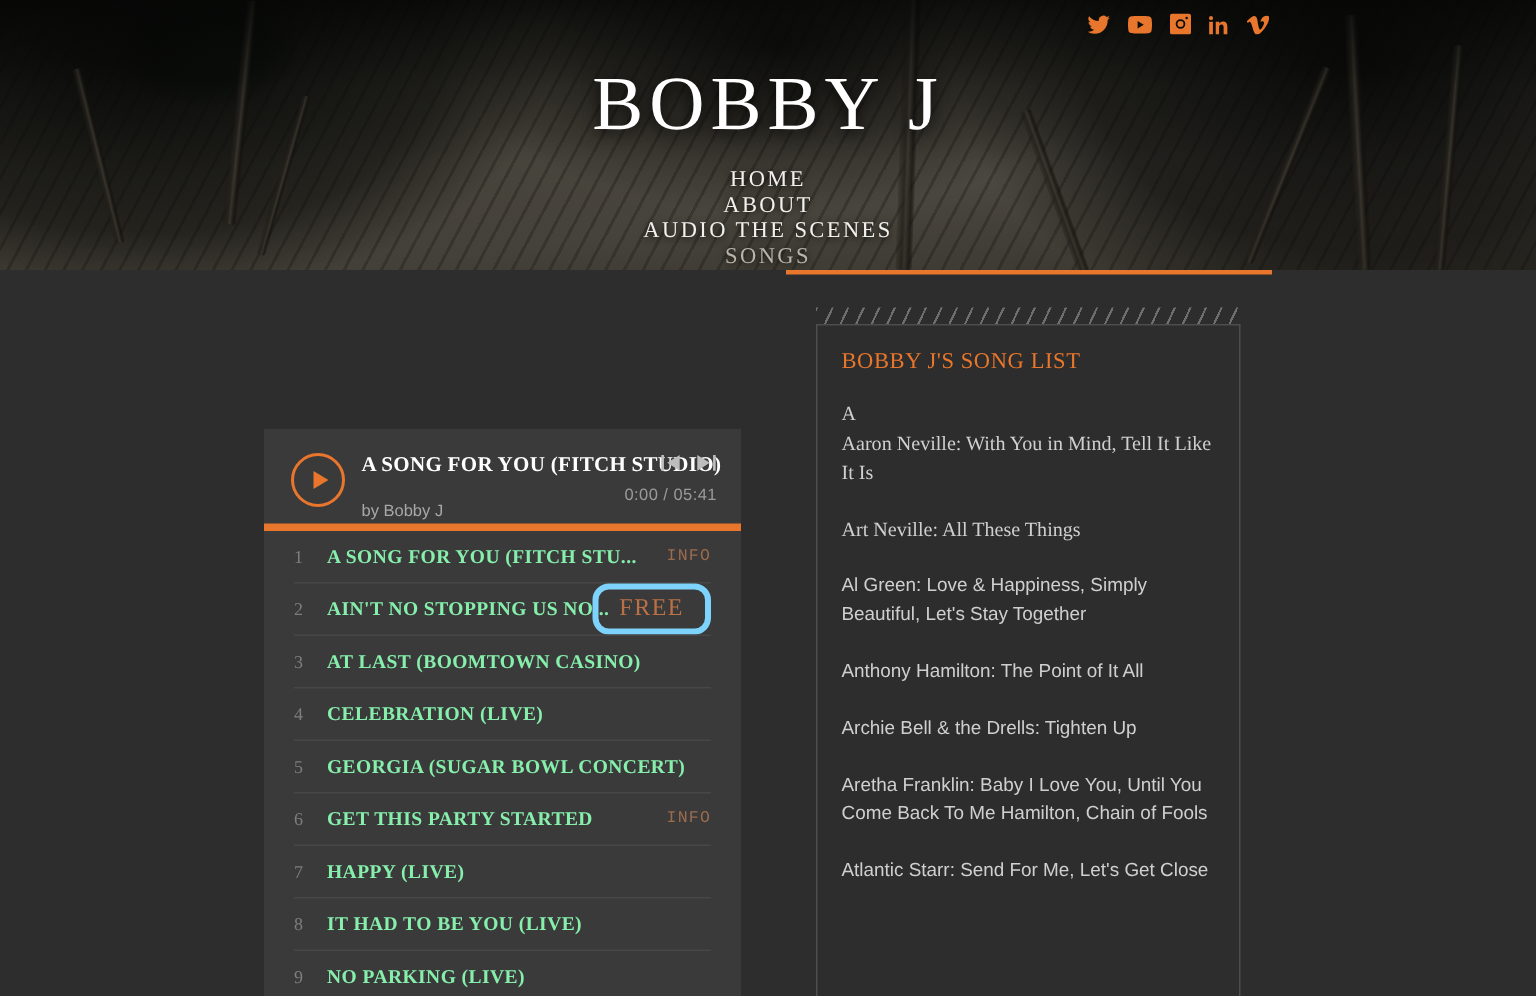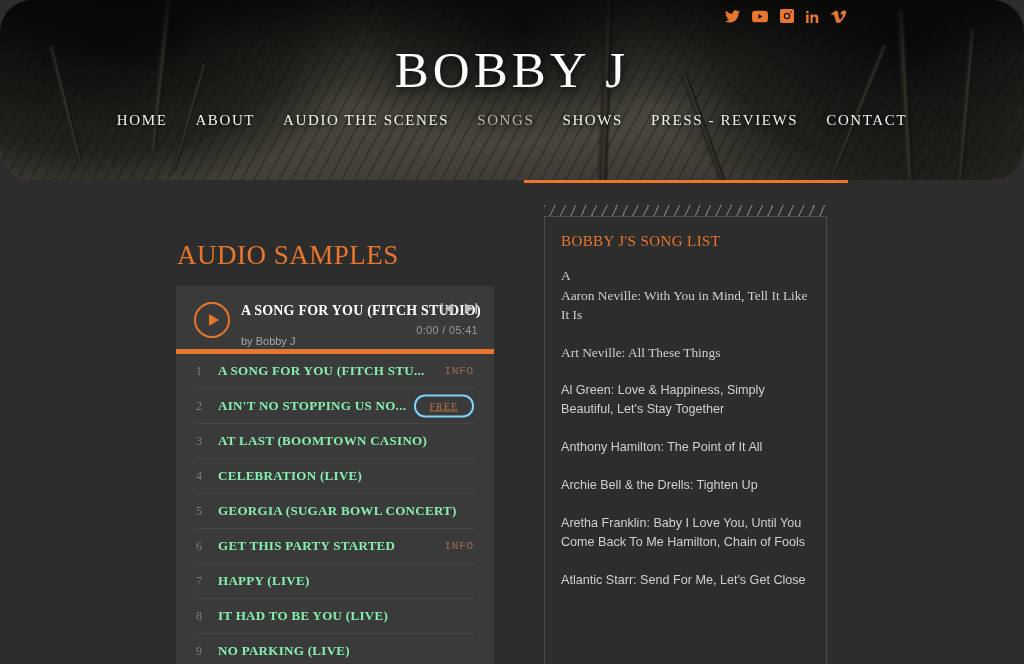--- a/index.html
+++ b/index.html
@@ -12,21 +12,20 @@
     font-family: "Liberation Sans", sans-serif;
     -webkit-font-smoothing: antialiased;
   }
 
   
   .hero {
     position: relative;
     width: 1024px; height: 180px;
     overflow: hidden;
     background: #a21caf;
-    border-radius: 32px;
   }
   .hero-photo {
     position: absolute; inset: 0;
     background:
       
       radial-gradient(ellipse 340px 200px at 96px 38px, rgba(8,10,8,0.94) 0%, rgba(10,12,9,0.55) 58%, rgba(0,0,0,0) 80%),
       radial-gradient(ellipse 330px 230px at 905px 40px, rgba(6,7,6,0.95) 0%, rgba(8,9,8,0.6) 55%, rgba(0,0,0,0) 82%),
       radial-gradient(ellipse 300px 150px at 520px 30px, rgba(10,10,9,0.85) 0%, rgba(0,0,0,0) 75%),
       
       radial-gradient(ellipse 62px 42px at 138px 30px, #1d3b2c 0%, #162c21 60%, rgba(20,30,24,0) 100%),
@@ -61,21 +60,21 @@
     font-family: "Liberation Serif", "DejaVu Serif", serif;
     font-size: 51px; letter-spacing: 4px; color: #ffffff;
     font-weight: 400; line-height: 1.1;
     text-shadow: 0 2px 10px rgba(0,0,0,0.85);
     z-index: 6;
   }
 
   .nav {
     position: absolute; top: 112px; left: 0; width: 1024px;
     display: flex; justify-content: center; align-items: center;
-    gap: 0; z-index: 6;
+    gap: 0; z-index: 6; flex-direction: column;
   }
   .nav-item {
     font-family: "Liberation Serif", "DejaVu Serif", serif;
     font-size: 15px; letter-spacing: 1.6px;
     color: #f2f0ec; padding: 0 14px;
     white-space: nowrap;
     text-shadow: 0 1px 5px rgba(0,0,0,0.9);
     cursor: pointer;
   }
   .nav-item.active { color: #b9b3a8; }
@@ -165,23 +164,23 @@
     display: flex; align-items: center;
   }
   .tr-info {
     font-family: Liberation Mono, monospace;
     font-size: 11px; letter-spacing: 0.8px; color: #9c6b4d;
     cursor: pointer;
     margin-left: 30px;
   }
   .tr-free {
     font-family: "Liberation Serif", "DejaVu Serif", serif;
-    font-size: 10px; letter-spacing: 1px; color: #bb7145;
-    border: 2px solid #7dd3fc; border-radius: 11px;
-    padding: 4px 14px; cursor: pointer; text-decoration: underline;
+    font-size: 16px; letter-spacing: 1px; color: #bb7145;
+    border: 4px solid #7dd3fc; border-radius: 11px;
+    padding: 4px 14px; cursor: pointer;
   }
 
   
   .songlist-panel {
     position: absolute; left: 524px; top: 0px;
     width: 324px; height: 484px;
     background: #2d2d2d;
     border-top: 3px solid #e8762c;
   }
   .hatch {
@@ -266,21 +265,20 @@
     <div class="nav-item">AUDIO THE SCENES</div>
     <div class="nav-item active">SONGS</div>
     <div class="nav-item">SHOWS</div>
     <div class="nav-item">PRESS - REVIEWS</div>
     <div class="nav-item">CONTACT</div>
   </div>
 </div>
 
 <div class="main">
 
-  <div class="section-title">AUDIO SAMPLES</div>
 
   <div class="player-panel">
     <div class="player-head">
       <div class="play-btn">
         <div class="play-tri"></div>
       </div>
       <div class="track-meta">
         <div class="now-title">A SONG FOR YOU (FITCH STUDIO)</div>
         <div class="now-artist">by Bobby J</div>
       </div>

